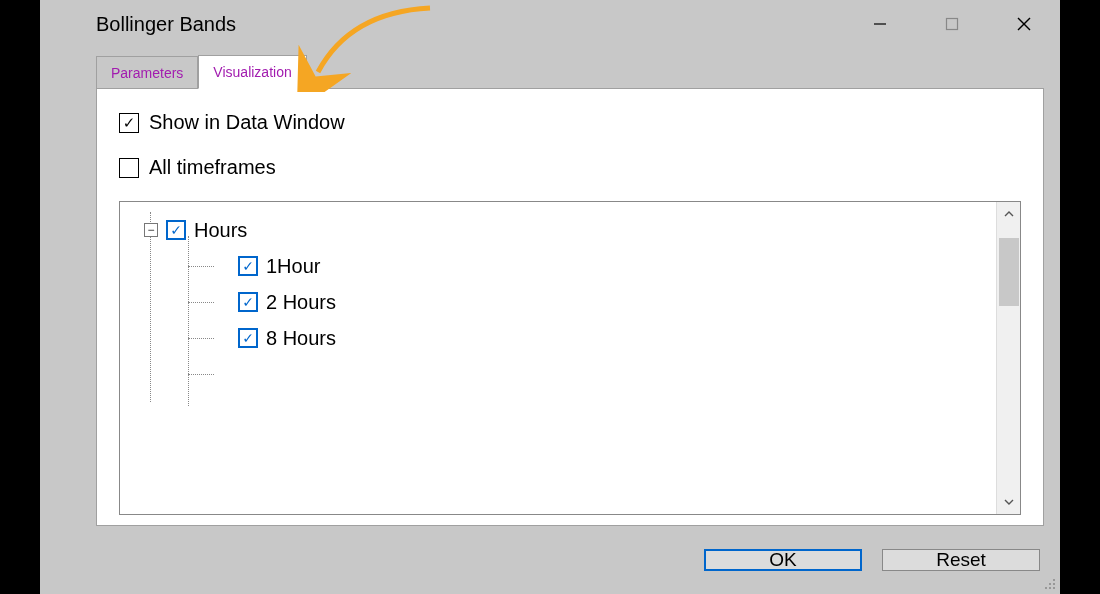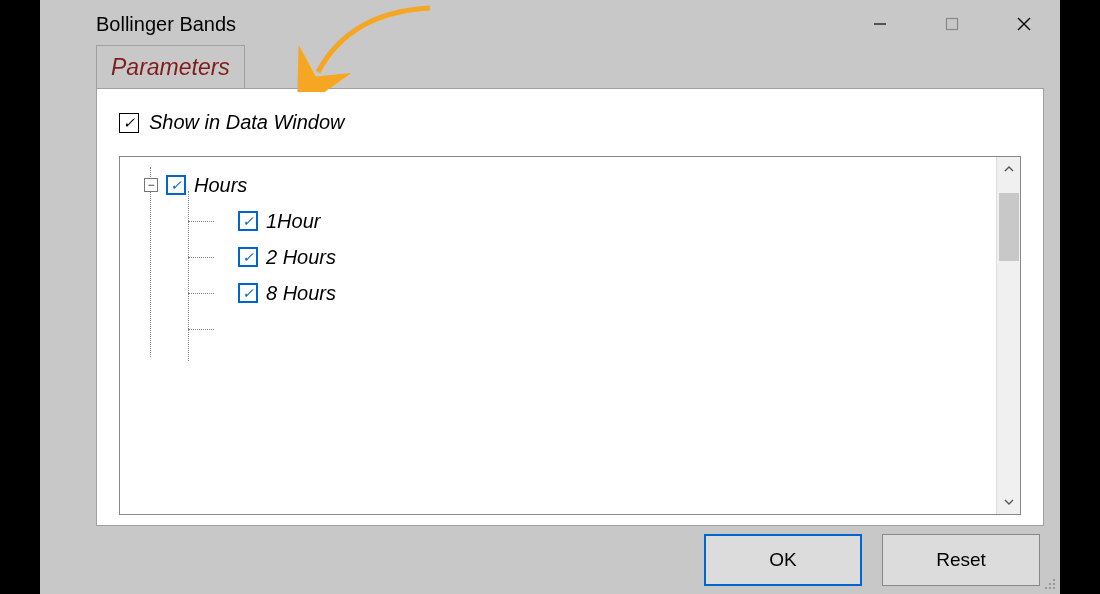--- a/index.html
+++ b/index.html
@@ -50,27 +50,26 @@
     .win-btn svg { display: block; }
     .tabbar {
       display: flex;
       align-items: flex-end;
       padding-left: 16px;
       height: 40px;
       position: relative;
     }
     .tab {
       padding: 8px 14px;
-      font-size: 23px;
-      color: #7f1d1d;
+      font-size: 14px;
+      color: #a21caf;
       border: 1px solid transparent;
       cursor: pointer;
       position: relative;
       bottom: -1px;
-      font-style: italic;
     }
     .tab.inactive {
       background: #c8c8c8;
       border: 1px solid #a0a0a0;
       border-bottom: none;
     }
     .tab.active {
       background: #fff;
       border: 1px solid #a0a0a0;
       border-bottom: 1px solid #fff;
@@ -78,21 +77,20 @@
     }
     .content {
       background: #fff;
       margin: 0 16px;
       border: 1px solid #a0a0a0;
       flex: 1;
       padding: 22px 22px 10px 22px;
       position: relative;
       display: flex;
       flex-direction: column;
-      font-style: italic;
     }
     .check-row {
       display: flex;
       align-items: center;
       gap: 10px;
       margin-bottom: 22px;
       font-size: 20px;
       color: #000;
     }
     .checkbox {
@@ -218,21 +216,21 @@
       height: 68px;
       display: flex;
       align-items: center;
       justify-content: flex-end;
       gap: 20px;
       padding-right: 20px;
       background: #c8c8c8;
     }
     .btn {
       width: 158px;
-      height: 52px;
+      height: 22px;
       background: #dcdcdc;
       border: 1px solid #888;
       font-size: 19px;
       color: #000;
       display: flex;
       align-items: center;
       justify-content: center;
       cursor: pointer;
     }
     .btn.primary {
@@ -275,29 +273,34 @@
         <svg width="16" height="16">
             <line x1="2" y1="2" x2="14" y2="14" stroke="#000" stroke-width="1.4"></line>
             <line x1="14" y1="2" x2="2" y2="14" stroke="#000" stroke-width="1.4"></line>
           </svg>
       </div>
     </div>
   </div>
 
   <div class="tabbar">
     <div class="tab inactive">Parameters</div>
+    <div class="tab active">Visualization</div>
   </div>
 
   <div class="content">
 
     <div class="check-row">
       <div class="checkbox checked"></div>
       <span>Show in Data Window</span>
     </div>
 
+    <div class="check-row">
+      <div class="checkbox"></div>
+      <span>All timeframes</span>
+    </div>
 
     <div class="tree-panel">
       <div class="tree-content">
 
         <div class="tree-lines">
           <div class="vline" style="left:6px; top:0; height:190px;"></div>
           <div class="hline" style="left:6px; top:18px; width:8px;"></div>
           <div class="vline" style="left:44px; top:24px; height:170px;"></div>
           <div class="hline" style="left:44px; top:54px; width:26px;"></div>
           <div class="hline" style="left:44px; top:90px; width:26px;"></div>

